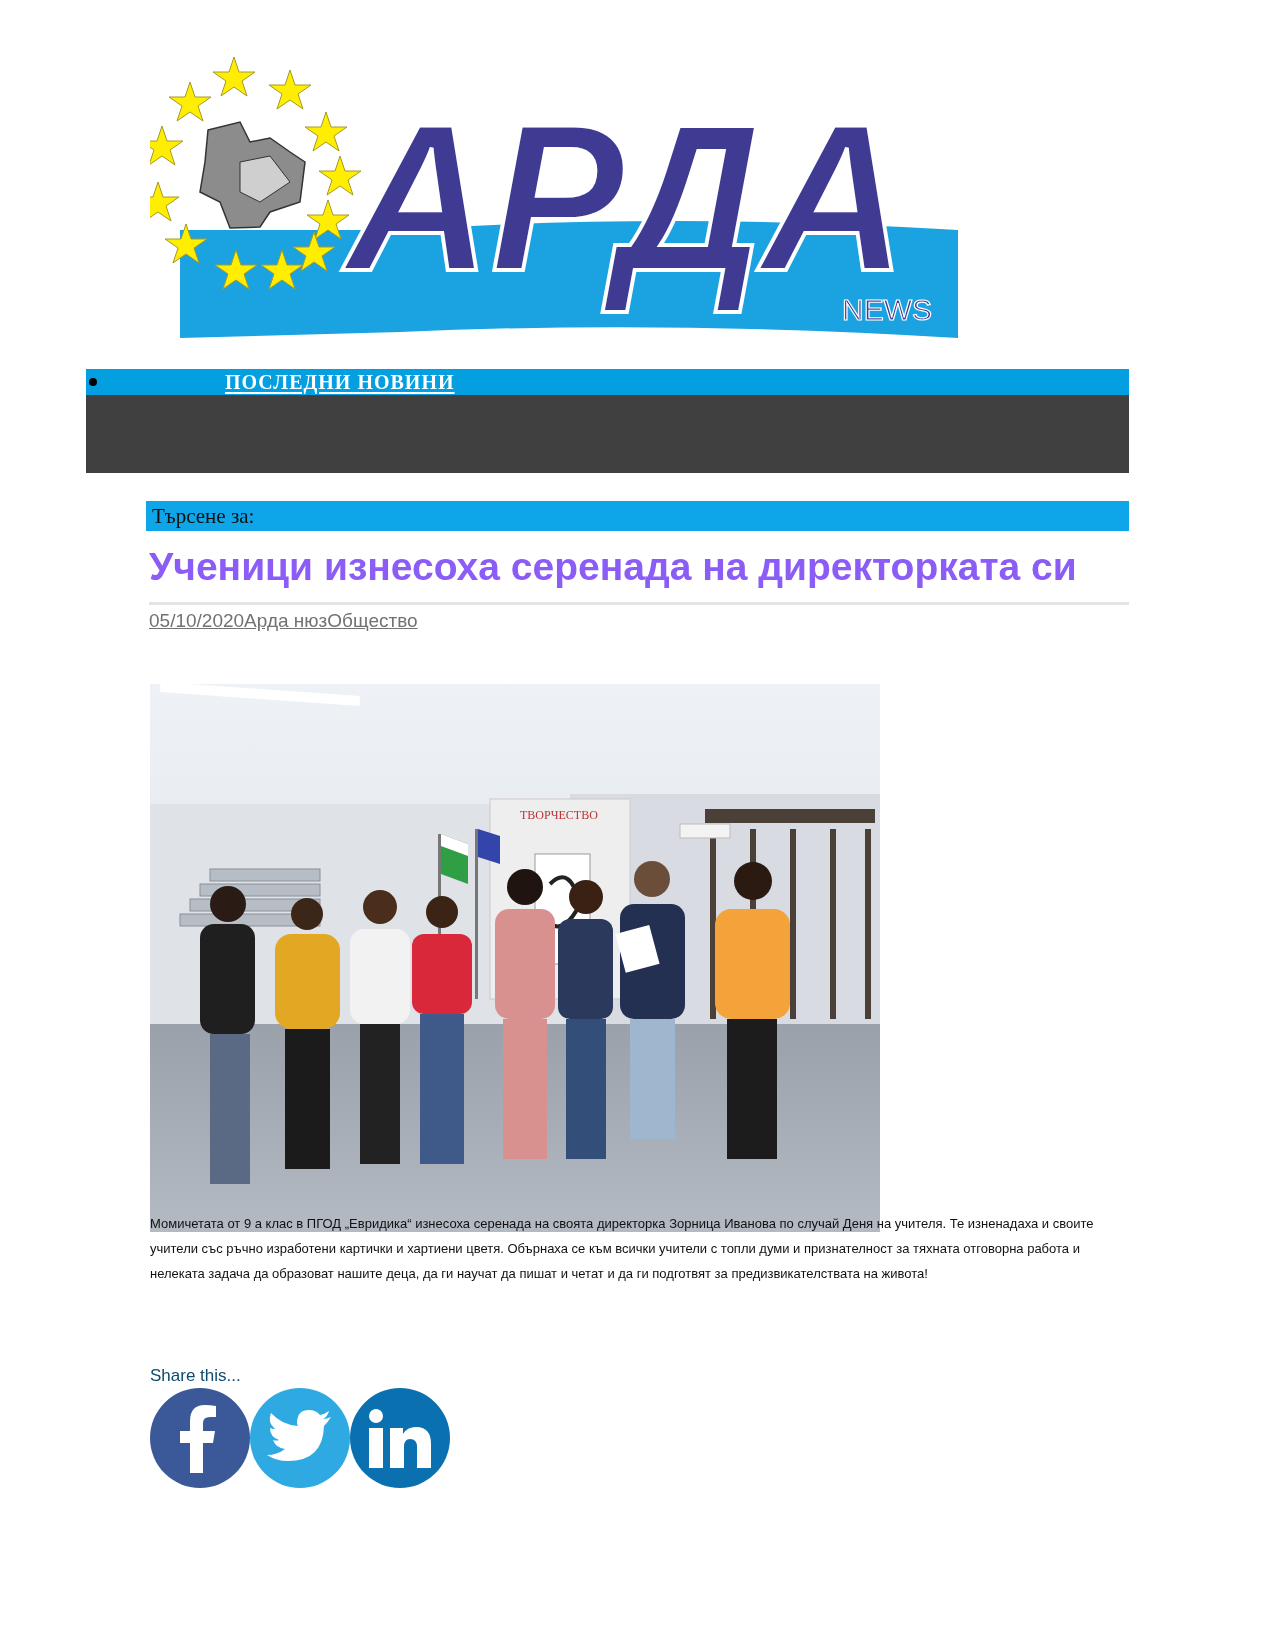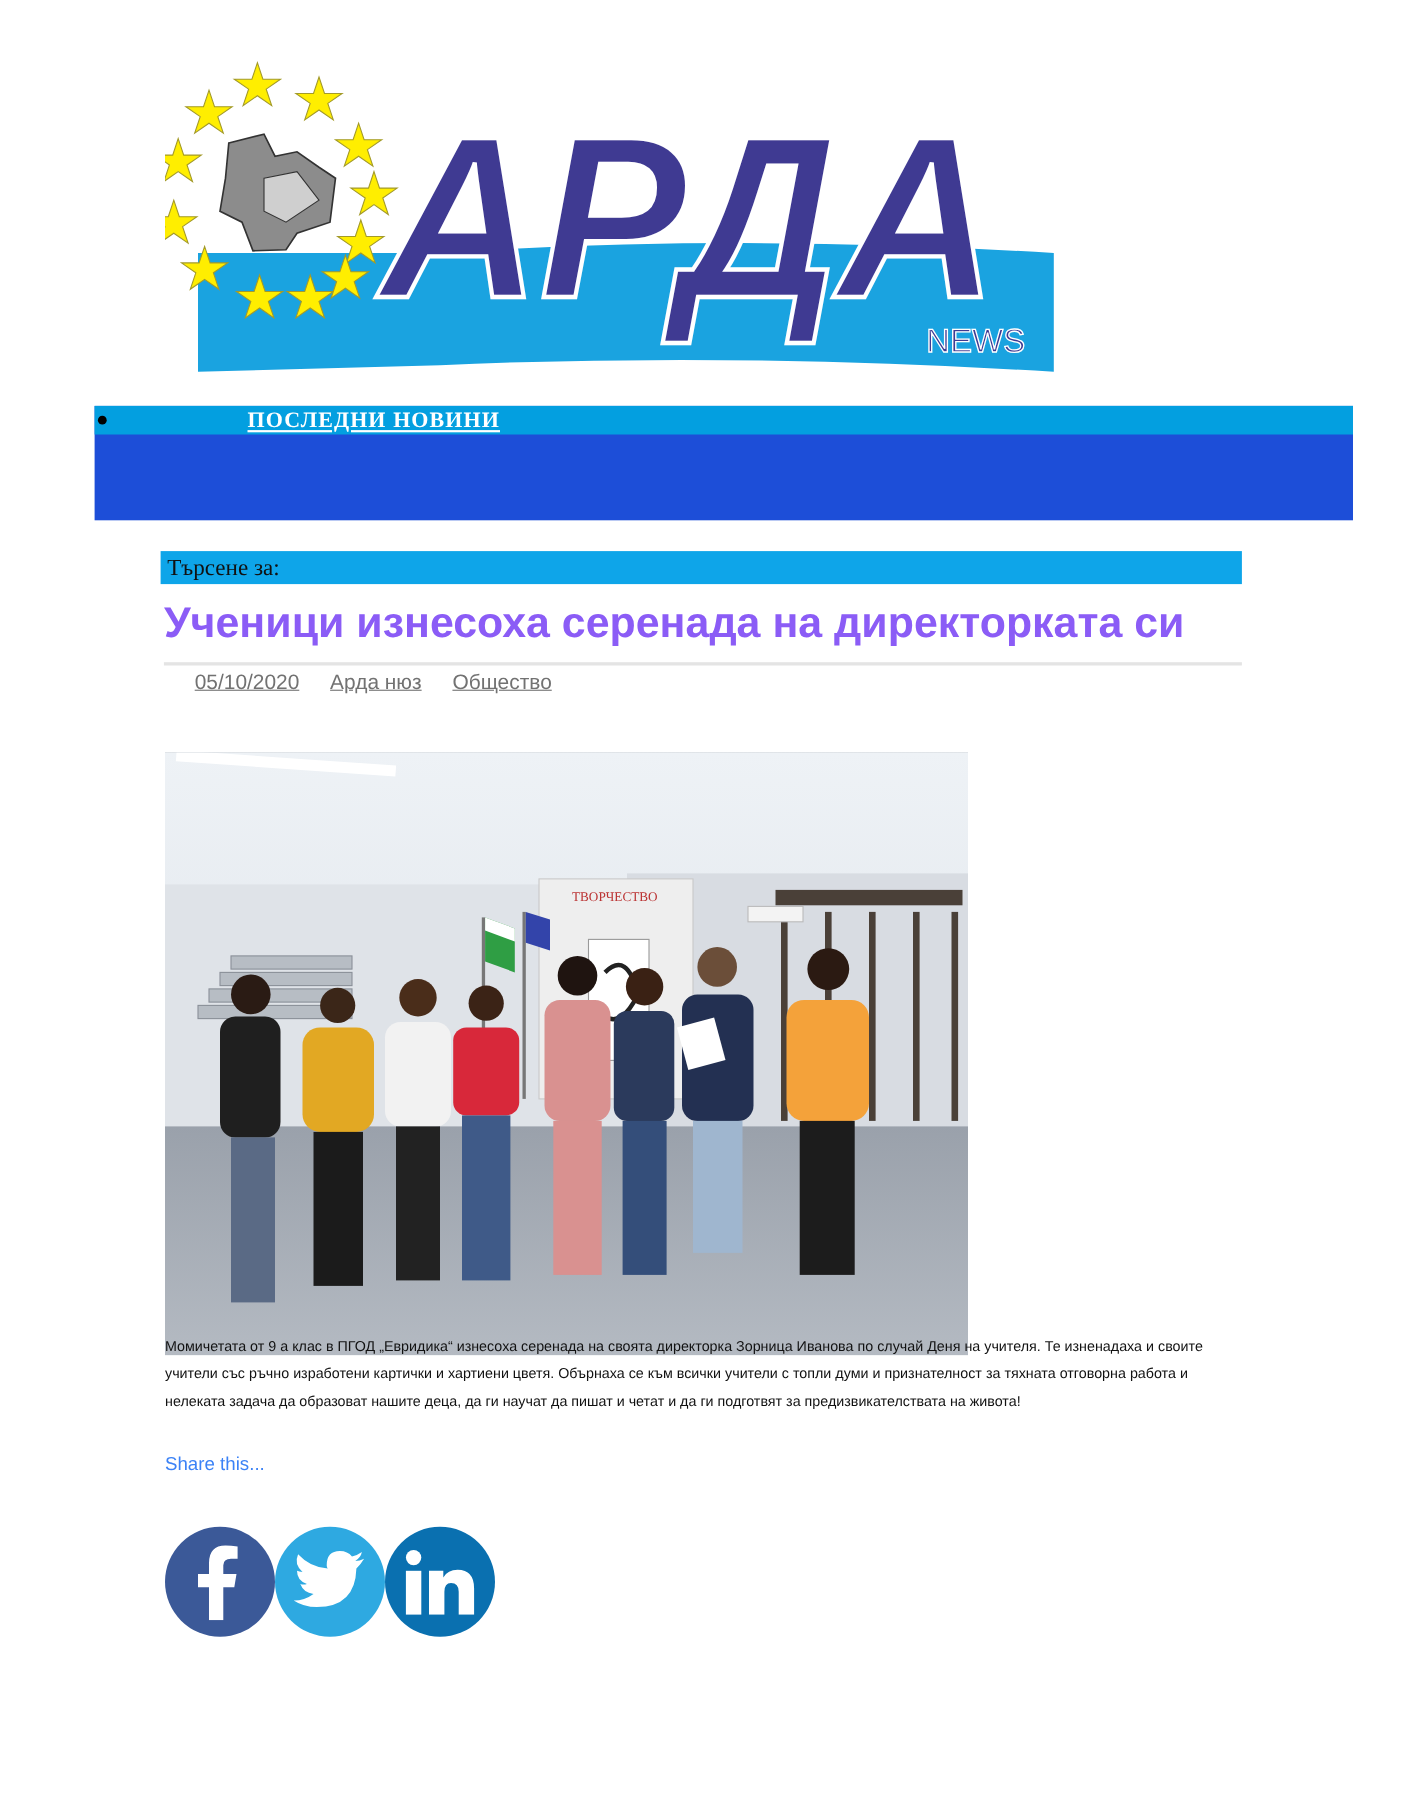--- a/index.html
+++ b/index.html
@@ -3,44 +3,44 @@
 <meta charset="utf-8">
 <style>
   html, body { margin: 0; padding: 0; background: #ffffff; }
   body { width: 1275px; height: 1650px; position: relative; overflow: hidden; font-family: "Liberation Sans", sans-serif; }
 
   
   .logo { position: absolute; left: 150px; top: 52px; width: 812px; height: 290px; }
   .logo svg { display: block; }
 
   
-  .nav { position: absolute; left: 86px; top: 369px; width: 1144px; height: 104px; margin: 0; padding: 0; list-style: none; background: #1d4ed8; }
+  .nav { position: absolute; left: 86px; top: 369px; width: 1043px; height: 104px; margin: 0; padding: 0; list-style: none; background: #404040; }
   .nav li { position: relative; height: 26px; line-height: 26px; }
   .nav li.active { background: #039fe0; }
   .nav .bullet { position: absolute; left: 3px; top: 9px; width: 8px; height: 8px; border-radius: 50%; background: #000; }
   .nav a { position: absolute; left: 139px; top: 0; color: #ffffff; font-family: "Liberation Serif", serif; font-weight: bold; font-size: 20px; letter-spacing: 1px; text-decoration: underline; text-decoration-thickness: 2px; text-underline-offset: 3px; }
 
   
   .search { position: absolute; left: 146px; top: 501px; width: 983px; height: 30px; background: #0ea5e9; }
   .search label { position: absolute; left: 6px; top: 3px; font-family: "Liberation Serif", serif; font-size: 21px; color: #111; }
 
   
   .title { position: absolute; left: 149px; top: 545px; width: 980px; margin: 0; font-family: "Liberation Sans", sans-serif; font-weight: bold; font-size: 39px; color: #8b5cf6; white-space: nowrap; }
   .divider { position: absolute; left: 149px; top: 602px; width: 980px; height: 3px; background: #e4e4e4; }
   .meta { position: absolute; left: 149px; top: 610px; font-size: 19px; color: #727272; }
-  .meta a { color: #727272; text-decoration: underline; margin-left: 28px; }
+  .meta a { color: #727272; text-decoration: underline; }
 
   
   .photo { position: absolute; left: 150px; top: 660px; width: 730px; height: 548px; overflow: hidden; background: #c9cfd6; margin-top: 24px; }
 
   
   .article { position: absolute; left: 150px; top: 1211px; width: 980px; margin: 0; font-size: 13px; line-height: 25px; color: #111; }
 
   
-  .share-label { position: absolute; left: 150px; top: 1321px; font-size: 17px; color: #3b82f6; }
+  .share-label { position: absolute; left: 150px; top: 1366px; font-size: 17px; color: #0c4a6e; }
   .share { position: absolute; left: 150px; top: 1388px; height: 100px; display: flex; }
   .share .btn { width: 100px; height: 100px; border-radius: 50%; display: flex; align-items: center; justify-content: center; }
   .share .fb { background: #3b5998; }
   .share .tw { background: #2ea9e1; }
   .share .li { background: #0a70b0; }
 </style>
 </head>
 <body>
 
 <div class="logo">

